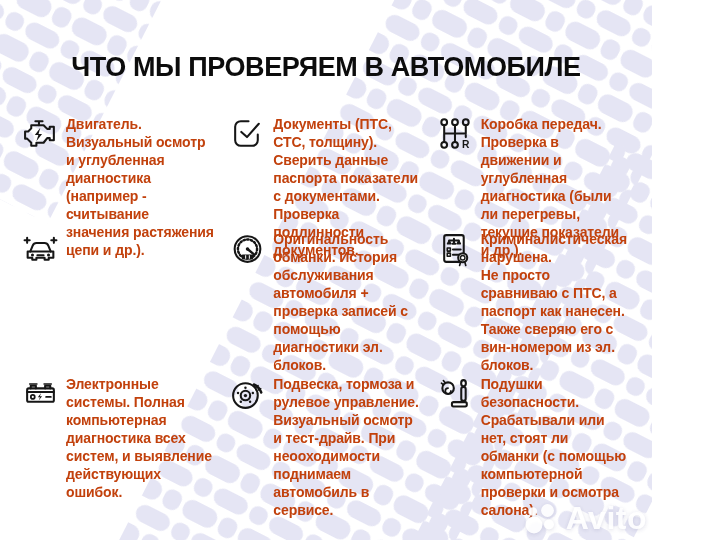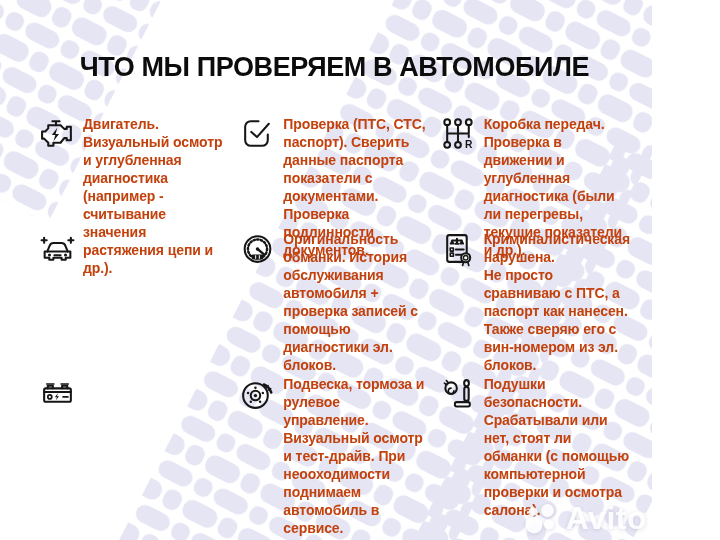--- a/index.html
+++ b/index.html
@@ -1,18 +1,18 @@
 <!DOCTYPE html>
 <html><head>
 <meta charset="utf-8">
 <style>
   * { box-sizing: border-box; margin: 0; padding: 0; }
   html, body { width: 720px; height: 540px; }
   body { font-family: "Liberation Sans", sans-serif; background: #fff; }
-  .canvas { position: relative; width: 652px; height: 540px; overflow: hidden; background: #fff; padding-left: 17px; }
+  .canvas { position: relative; width: 652px; height: 540px; overflow: hidden; background: #fff; }
   .bg { position: absolute; left: 0; top: 0; z-index: 0; }
   .title {
     position: relative; z-index: 2;
     margin-top: 52px; text-align: center;
     font-size: 27px; font-weight: 800; letter-spacing: -0.4px; color: #0c0c0c;
     line-height: 1.15;
   }
   .grid {
     position: relative; z-index: 2;
     display: grid;
@@ -87,21 +87,21 @@
 
     <div class="cell">
       <span class="icon">
         <svg viewBox="0 0 36 36">
           <g class="ic" stroke-width="2.5">
             <path d="M28 19v5.5A5.5 5.5 0 0 1 22.5 30h-11A5.5 5.5 0 0 1 6 24.5v-13A5.5 5.5 0 0 1 11.5 6H19"></path>
             <path d="M12 16.5l5.5 5L29 8.5"></path>
           </g>
         </svg>
       </span>
-      <p class="txt"><b>Проверка (ПТС, СТС, паспорт).</b> <span>Сверить данные паспорта показатели с документами. Проверка подлинности документов.</span></p>
+      <p class="txt"><b>Документы (ПТС, СТС, толщину).</b> <span>Сверить данные паспорта показатели с документами. Проверка подлинности документов.</span></p>
     </div>
 
     <div class="cell">
       <span class="icon">
         <svg viewBox="0 0 36 36">
           <g class="ic">
             <circle cx="7" cy="7" r="2.8"></circle>
               <circle cx="17.5" cy="7" r="2.8"></circle>
               <circle cx="28" cy="7" r="2.8"></circle>
             <circle cx="7" cy="29" r="2.8"></circle>
@@ -173,20 +173,21 @@
             <rect x="5" y="13" width="26" height="13" rx="1.5"></rect>
             <path d="M8.5 13v-2.6h5V13M22.5 13v-2.6h5V13"></path>
             <path d="M7.5 8.8h7M21.5 8.8h7" stroke-width="1.6"></path>
             <path d="M5 16.5h26"></path>
             <circle cx="10.5" cy="21.3" r="1.9" stroke-width="1.7"></circle>
             <path d="M23.5 21.3h4.5" stroke-width="1.9"></path>
           </g>
           <path class="icf" d="M18.6 17.4l-3.2 4.2h2.1l-1.2 3.2 3.2-4.2h-2.1l1.2-3.2z"></path>
         </svg>
       </span>
+      <p class="txt"><b>Электронные системы.</b> <span>Полная компьютерная диагностика всех систем, и выявление действующих ошибок.</span></p>
     </div>
 
     <div class="cell">
       <span class="icon">
         <svg viewBox="0 0 36 36">
           <g class="ic">
             <circle cx="16" cy="20" r="12"></circle>
             <circle cx="16" cy="20" r="4.6"></circle>
             <path d="M24.2 9.2a13.6 13.6 0 0 1 7.2 7.8" stroke-width="2.4"></path>
             <path d="M26.3 11.8l2-1.6M28.6 14.6l2.3-1.3" stroke-width="1.5"></path>

